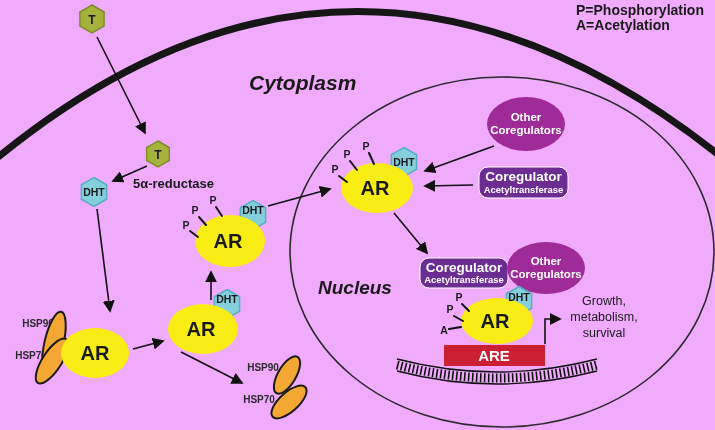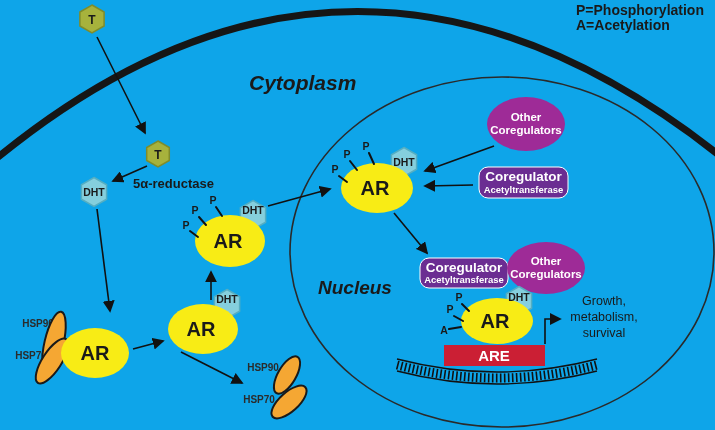--- a/index.html
+++ b/index.html
@@ -1,16 +1,16 @@
 <!DOCTYPE html>
 <html><head>
 <meta charset="utf-8">
 <style>
   html,body{margin:0;padding:0;background:#ffffff;}
-  #stage{position:relative;width:715px;height:430px;background:#0ea5e9;overflow:hidden;
+  #stage{position:relative;width:715px;height:430px;background:#f0abfc;overflow:hidden;
          font-family:"Liberation Sans",sans-serif;}
   svg{display:block;}
   text{font-family:"Liberation Sans",sans-serif;fill:#1a1a1a;}
   .compartment-label{font-size:21px;font-weight:bold;font-style:italic;}
   .nucleus-word{font-size:19px;font-weight:bold;font-style:italic;}
   .legend-text{font-size:14px;font-weight:bold;}
   .ar-text{font-size:20px;font-weight:bold;text-anchor:middle;}
   .dht-text{font-size:10.5px;font-weight:bold;text-anchor:middle;}
   .t-text{font-size:12px;font-weight:bold;text-anchor:middle;}
   .hsp-text{font-size:10px;font-weight:bold;fill:#2b2b2b;text-anchor:middle;}

